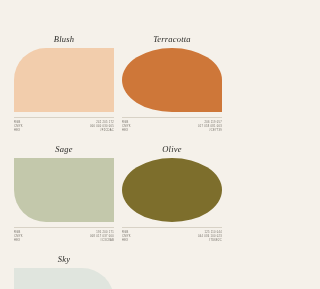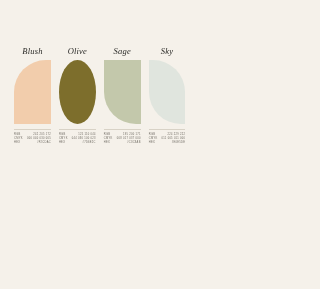--- a/index.html
+++ b/index.html
@@ -16,27 +16,26 @@
   #palette-sheet {
     position: relative;
     width: 236px;
     height: 289px;
     background: #F5F1EA;
     box-sizing: border-box;
     padding: 34px 14px 22px 14px;
   }
   .palette-grid {
     display: grid;
-    grid-template-columns: repeat(5, 1fr);
+    grid-template-columns: repeat(2, 1fr);
     grid-template-rows: repeat(2, 1fr);
     column-gap: 8px;
     row-gap: 12px;
     width: 100%;
     height: 100%;
-    margin-top: 12px;
   }
   .swatch-card {
     display: flex;
     flex-direction: column;
     position: relative;
   }
   .swatch-name {
     font-family: "Liberation Serif", serif;
     font-style: italic;
     font-size: 8.5px;
@@ -105,52 +104,70 @@
             <span class="spec-key">CMYK</span>
             <span class="spec-val">000 040 030 005</span>
           </div>
           <div class="spec-row">
             <span class="spec-key">HEX</span>
             <span class="spec-val">#F2CDAC</span>
           </div>
         </div>
       </div>
       <div class="swatch-card">
-        <div class="swatch-name">Olive</div>
-        <div class="swatch-chip shape-circle" style="background: rgb(125, 110, 44);"></div>
+        <div class="swatch-name">Terracotta</div>
+        <div class="swatch-chip shape-circle-br" style="background: rgb(206, 119, 57);"></div>
         <div class="spec-block">
           <div class="spec-row">
             <span class="spec-key">RGB</span>
-            <span class="spec-val">125 110 044</span>
+            <span class="spec-val">206 119 057</span>
           </div>
           <div class="spec-row">
             <span class="spec-key">CMYK</span>
-            <span class="spec-val">044 036 100 023</span>
+            <span class="spec-val">017 058 081 003</span>
           </div>
           <div class="spec-row">
             <span class="spec-key">HEX</span>
-            <span class="spec-val">#7D6E2C</span>
+            <span class="spec-val">#CE7739</span>
           </div>
         </div>
       </div>
       <div class="swatch-card">
         <div class="swatch-name">Sage</div>
         <div class="swatch-chip shape-bl" style="background: rgb(195, 200, 171);"></div>
         <div class="spec-block">
           <div class="spec-row">
             <span class="spec-key">RGB</span>
             <span class="spec-val">195 200 171</span>
           </div>
           <div class="spec-row">
             <span class="spec-key">CMYK</span>
             <span class="spec-val">008 017 037 000</span>
           </div>
           <div class="spec-row">
             <span class="spec-key">HEX</span>
             <span class="spec-val">#C3C8AB</span>
+          </div>
+        </div>
+      </div>
+      <div class="swatch-card">
+        <div class="swatch-name">Olive</div>
+        <div class="swatch-chip shape-circle" style="background: rgb(125, 110, 44);"></div>
+        <div class="spec-block">
+          <div class="spec-row">
+            <span class="spec-key">RGB</span>
+            <span class="spec-val">125 110 044</span>
+          </div>
+          <div class="spec-row">
+            <span class="spec-key">CMYK</span>
+            <span class="spec-val">044 036 100 023</span>
+          </div>
+          <div class="spec-row">
+            <span class="spec-key">HEX</span>
+            <span class="spec-val">#7D6E2C</span>
           </div>
         </div>
       </div>
       <div class="swatch-card">
         <div class="swatch-name">Sky</div>
         <div class="swatch-chip shape-tr-bl" style="background: rgb(224, 229, 222);"></div>
         <div class="spec-block">
           <div class="spec-row">
             <span class="spec-key">RGB</span>
             <span class="spec-val">224 229 222</span>

